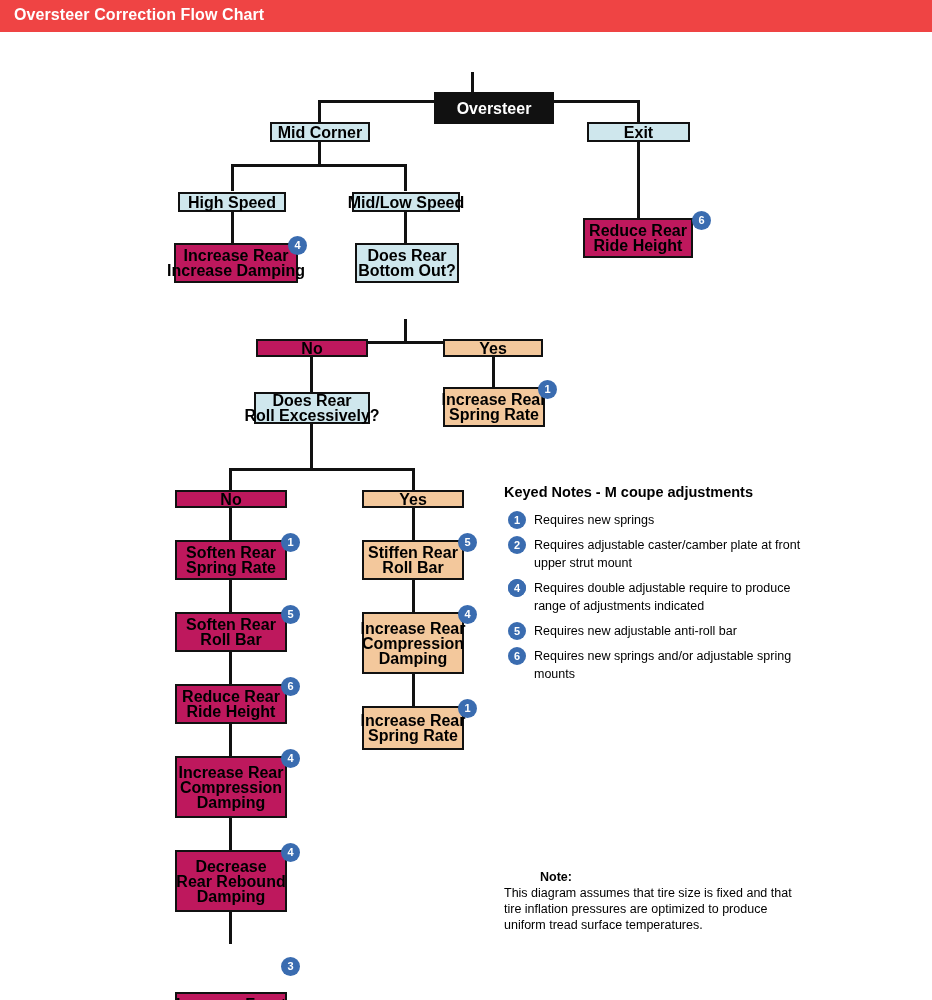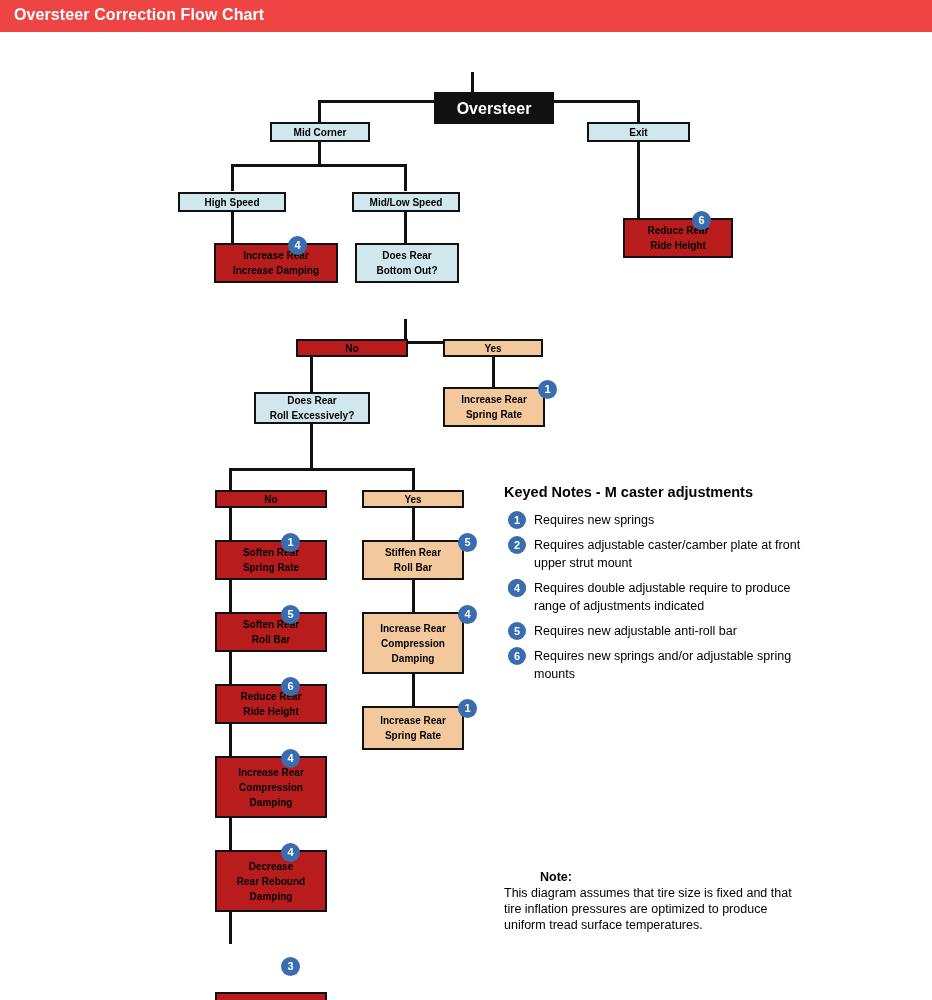--- a/index.html
+++ b/index.html
@@ -24,29 +24,29 @@
     background:#ffffff;
   }
   .node{
     position:absolute;
     border:2px solid #111111;
     box-sizing:border-box;
     display:flex;flex-direction:column;
     align-items:center;justify-content:center;
     font-weight:bold;
     color:#000000;
-    font-size:10px;
+    font-size:16px;
     line-height:15px;
     text-align:center;
     z-index:3;
   }
   .node .ln{display:block;white-space:nowrap;}
   .n-dark{background:#111111;color:#ffffff;border-color:#111111;font-size:16px;}
   .n-blue{background:#cfe7ed;}
-  .n-yellow{background:#b91c1c;margin-left:40px;}
+  .n-yellow{background:#be185d;}
   .n-orange{background:#f3c89c;align-items:center;}
   .edge{position:absolute;background:#111111;z-index:1;}
   .badge{
     position:absolute;
     width:19px;height:19px;border-radius:50%;
     background:#3a6cb0;
     color:#ffffff;
     font-size:11px;font-weight:bold;
     display:flex;align-items:center;justify-content:center;
     z-index:5;
@@ -232,21 +232,21 @@
   </div>
   <div class="badge" style="left:458px;top:573px;">4</div>
 
   <div class="node n-orange" style="left:362px;top:674px;width:102px;height:44px;">
     <span class="ln">Increase Rear</span>
     <span class="ln">Spring Rate</span>
   </div>
   <div class="badge" style="left:458px;top:667px;">1</div>
 
   <div id="notes">
-    <h3>Keyed Notes - M caster adjustments</h3>
+    <h3>Keyed Notes - M coupe adjustments</h3>
 
     <div class="note-row">
       <span class="nb">1</span>
       <span class="nt">Requires new springs</span>
     </div>
     <div class="note-row">
       <span class="nb">2</span>
       <span class="nt">Requires adjustable caster/camber plate at front upper strut mount</span>
     </div>
     <div class="note-row">

